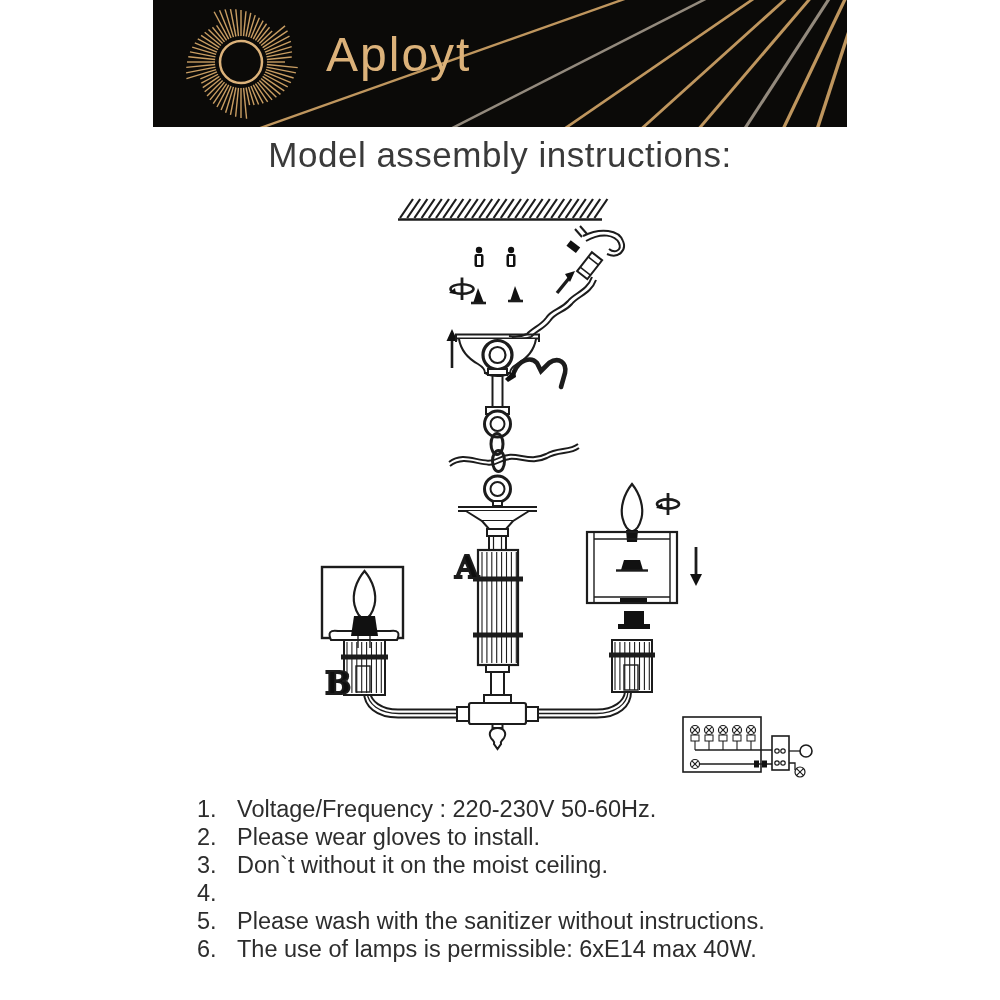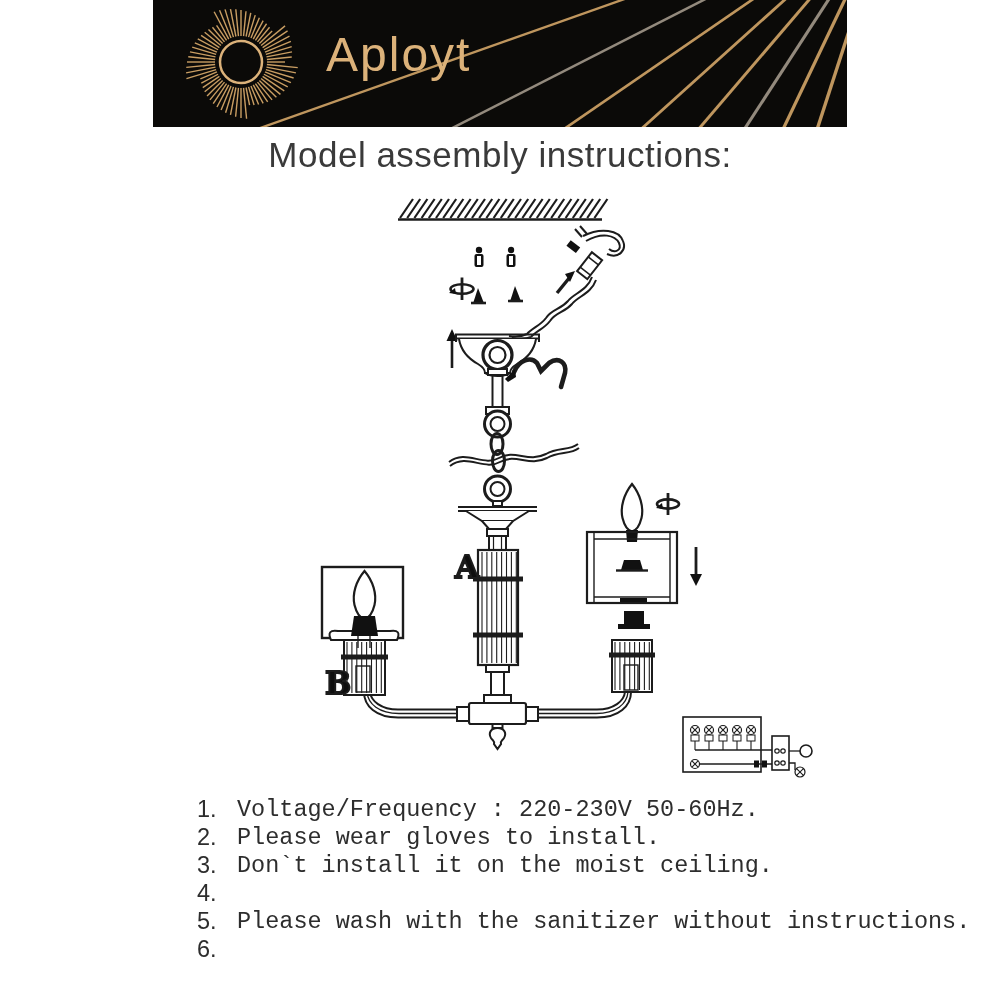--- a/index.html
+++ b/index.html
@@ -13,21 +13,21 @@
          color:#3a3a3a;letter-spacing:0.5px;}
   .model{position:absolute;left:0;top:165px;width:1000px;text-align:center;font-size:27px;
          color:#3a3a3a;letter-spacing:0.5px;}
   .specs{position:absolute;left:214px;top:382px;font-family:"DejaVu Serif",serif;font-weight:bold;
          font-size:25px;line-height:32px;color:#0e0e0e;letter-spacing:-0.5px;white-space:pre;}
   .diagram{position:absolute;left:180px;top:192px;}
   .list{position:absolute;left:197px;top:796px;margin:0;padding:0;list-style:none;
         font-size:23.5px;color:#2d2d2d;}
   .list li{display:flex;height:28px;align-items:flex-start;}
   .list .num{width:40px;flex:0 0 40px;}
-  .list .txt{white-space:pre;font-family:Liberation Mono, monospace;}
+  .list .txt{white-space:pre;}
   svg text.partlabel{font-family:"DejaVu Serif",serif;font-weight:bold;font-size:31px;fill:#0e0e0e;}
 </style>
 </head>
 <body>
 
 <div class="page">
 
   <header class="banner">
     <svg width="694" height="127" viewBox="0 0 694 127">
       <g id="logo-rays">
@@ -395,26 +395,27 @@
     <li>
         <span class="num">1.</span>
         <span class="txt">Voltage/Frequency : 220-230V 50-60Hz.</span>
       </li>
     <li>
         <span class="num">2.</span>
         <span class="txt">Please wear gloves to install.</span>
       </li>
     <li>
         <span class="num">3.</span>
-        <span class="txt">Don`t install it on the moist ceiling.</span>
+        <span class="txt">Don`t without it on the moist ceiling.</span>
       </li>
     <li>
         <span class="num">4.</span>
       </li>
     <li>
         <span class="num">5.</span>
         <span class="txt">Please wash with the sanitizer without instructions.</span>
       </li>
     <li>
         <span class="num">6.</span>
+        <span class="txt">The use of lamps is permissible: 6xE14 max 40W.</span>
       </li>
   </ol>
 </div>
 
 </body></html>

